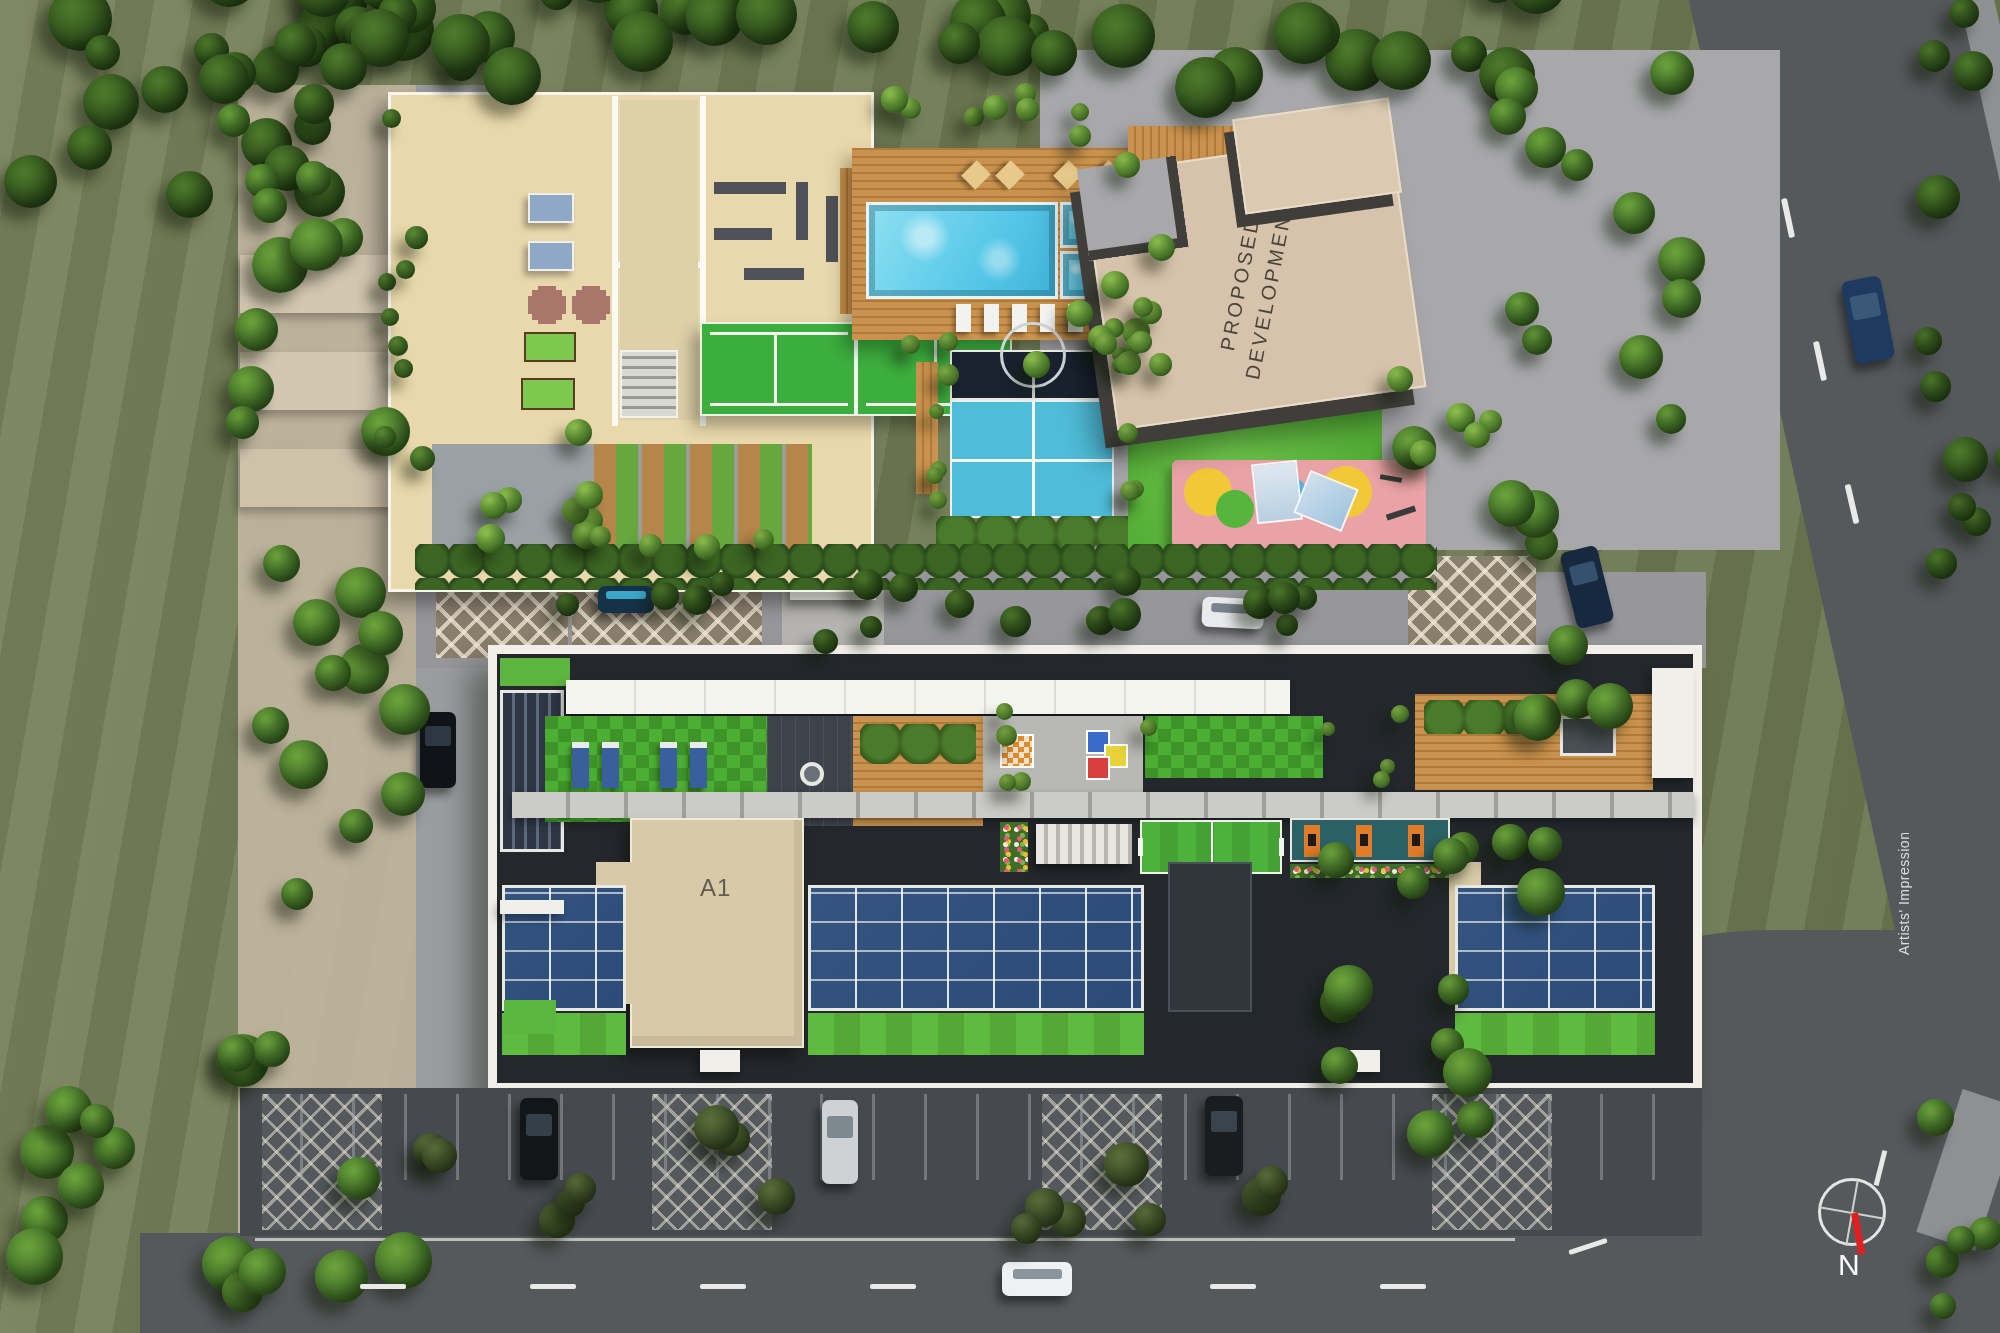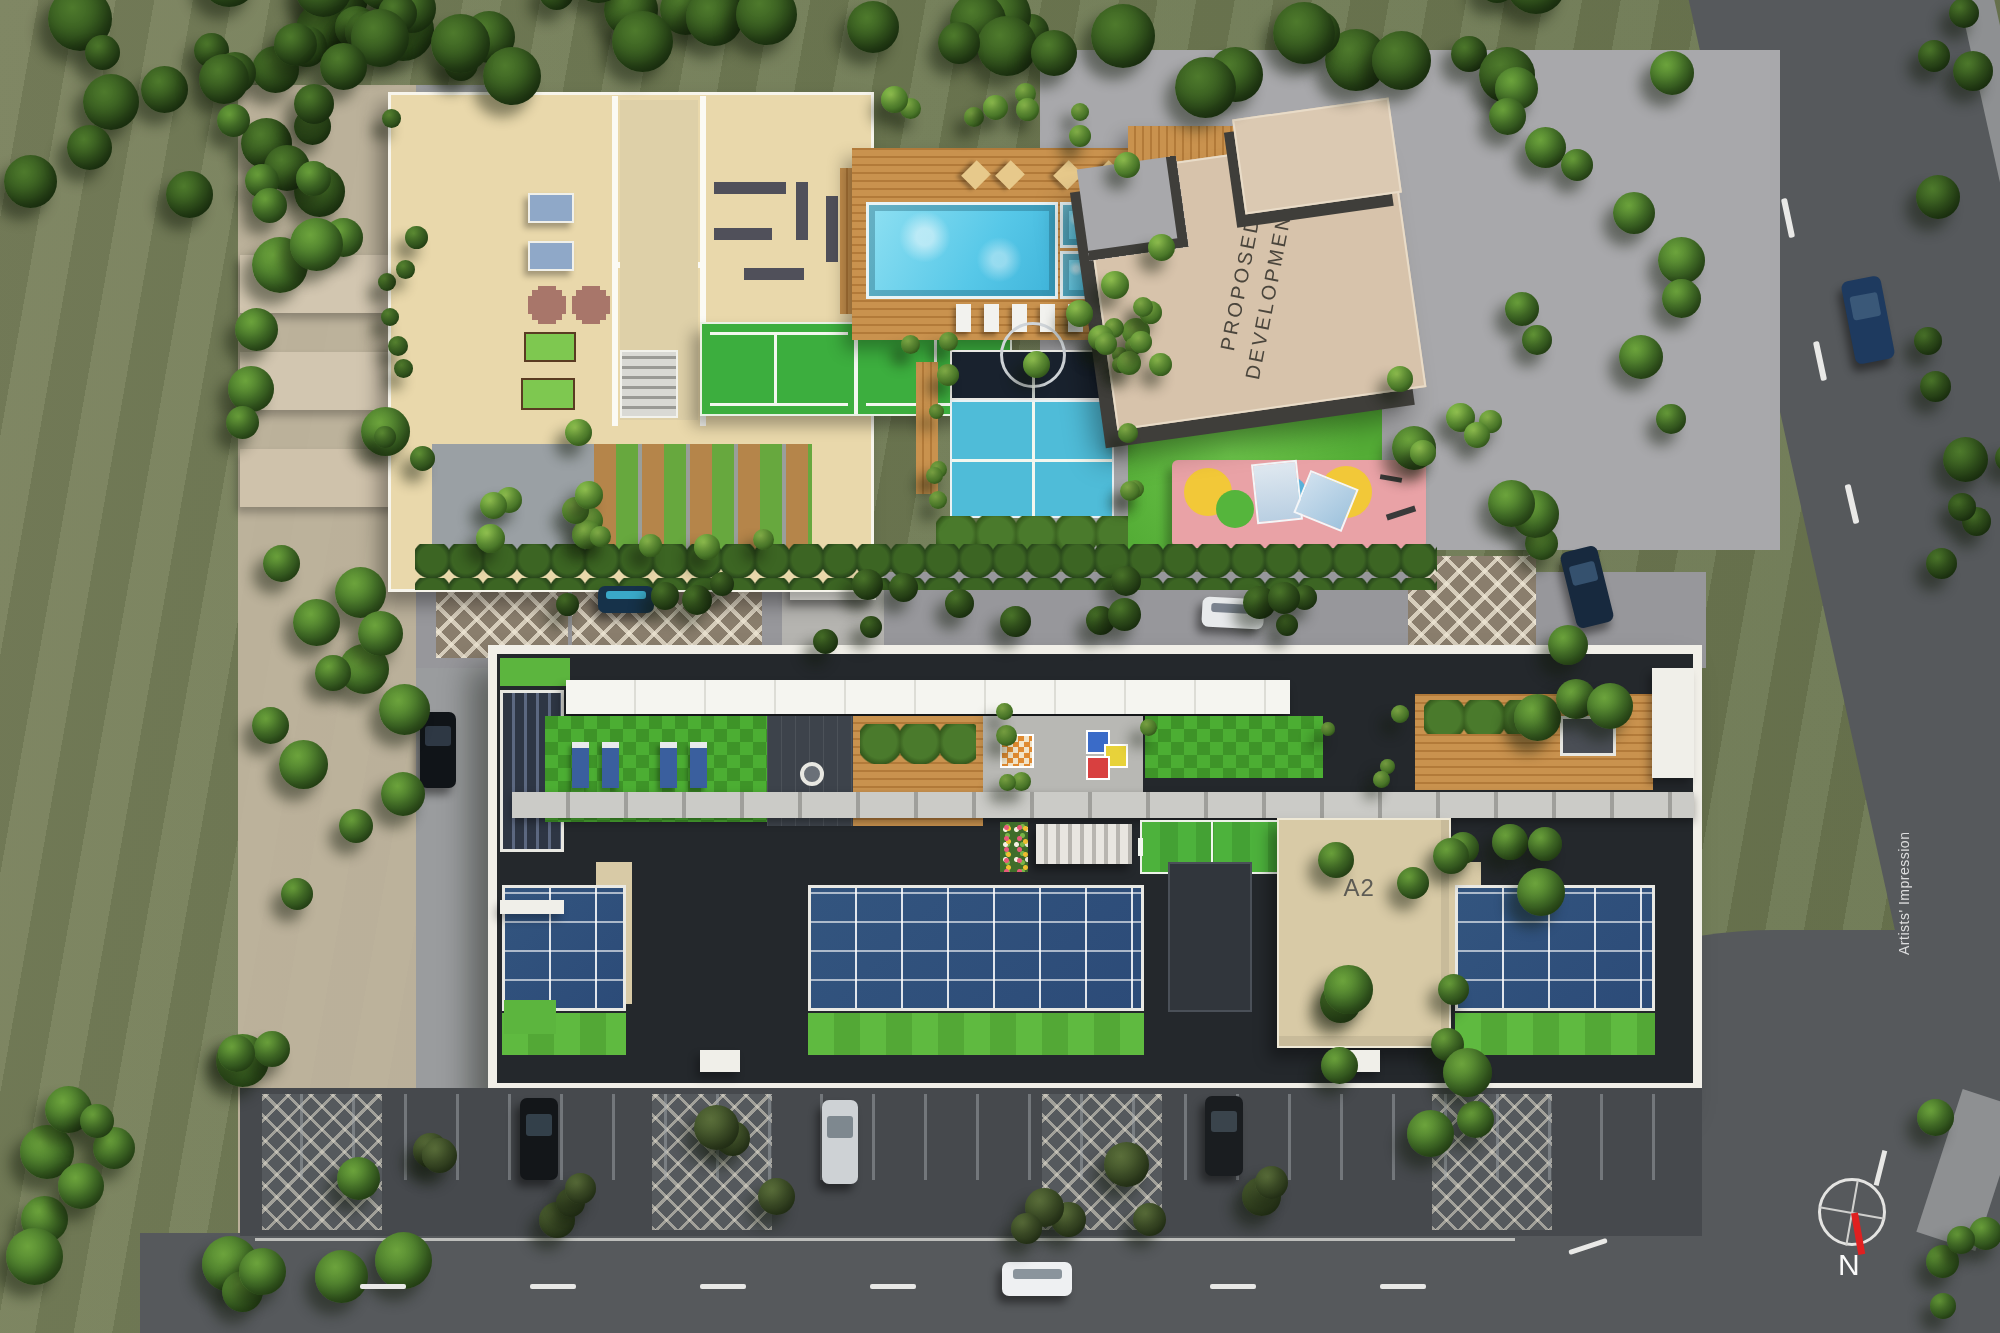--- a/index.html
+++ b/index.html
@@ -233,24 +233,24 @@
   <div class="abs" style="left:1290px;top:818px;width:160px;height:44px;background:#2a6066;border:2px solid #e8e8e2;">
      <div style="position:absolute;left:12px;top:5px;width:16px;height:32px;background:#e07b28;"></div>
      <div style="position:absolute;left:64px;top:5px;width:16px;height:32px;background:#e07b28;"></div>
      <div style="position:absolute;left:116px;top:5px;width:16px;height:32px;background:#e07b28;"></div>
      <div style="position:absolute;left:16px;top:14px;width:8px;height:12px;background:#1a1a1a;"></div>
      <div style="position:absolute;left:68px;top:14px;width:8px;height:12px;background:#1a1a1a;"></div>
      <div style="position:absolute;left:120px;top:14px;width:8px;height:12px;background:#1a1a1a;"></div>
   </div>
   <div class="abs flowers" style="left:1290px;top:864px;width:160px;height:14px;"></div>
 
+  <div class="abs beige-roof" style="left:630px;top:818px;width:174px;height:230px;">
+     <div class="label" style="left:40%;top:24%;">A1</div>
+  </div>
   <div class="abs beige-roof" style="left:596px;top:862px;width:36px;height:142px;border:none;box-shadow:none;"></div>
-  <div class="abs beige-roof" style="left:1277px;top:818px;width:174px;height:230px;">
-     <div class="label" style="left:38%;top:24%;">A2</div>
-  </div>
   <div class="abs beige-roof" style="left:1449px;top:862px;width:32px;height:142px;border:none;box-shadow:none;"></div>
 
   <div class="abs solar" style="left:502px;top:885px;width:124px;height:126px;"></div>
   <div class="abs solar" style="left:808px;top:885px;width:336px;height:126px;"></div>
   <div class="abs solar" style="left:1455px;top:885px;width:200px;height:126px;"></div>
   <div class="abs lawn-mow" style="left:502px;top:1013px;width:124px;height:42px;"></div>
   <div class="abs lawn-mow" style="left:808px;top:1013px;width:336px;height:42px;"></div>
   <div class="abs lawn-mow" style="left:1455px;top:1013px;width:200px;height:42px;"></div>
 
   <div class="abs" style="left:1168px;top:862px;width:84px;height:150px;background:#31363c;border:2px solid #4a5058;"></div>

